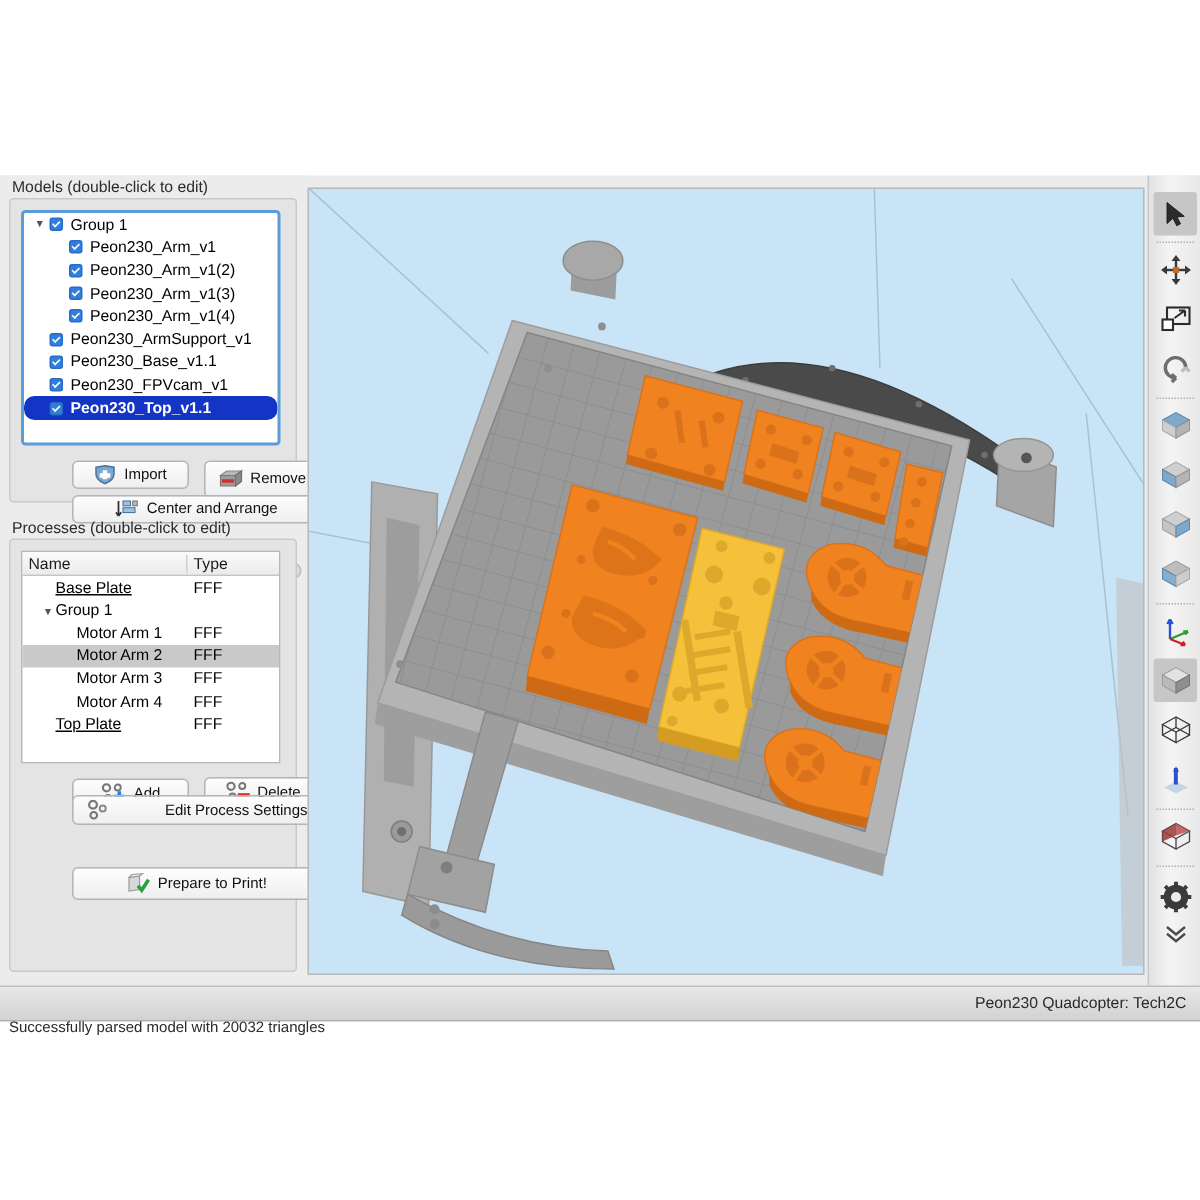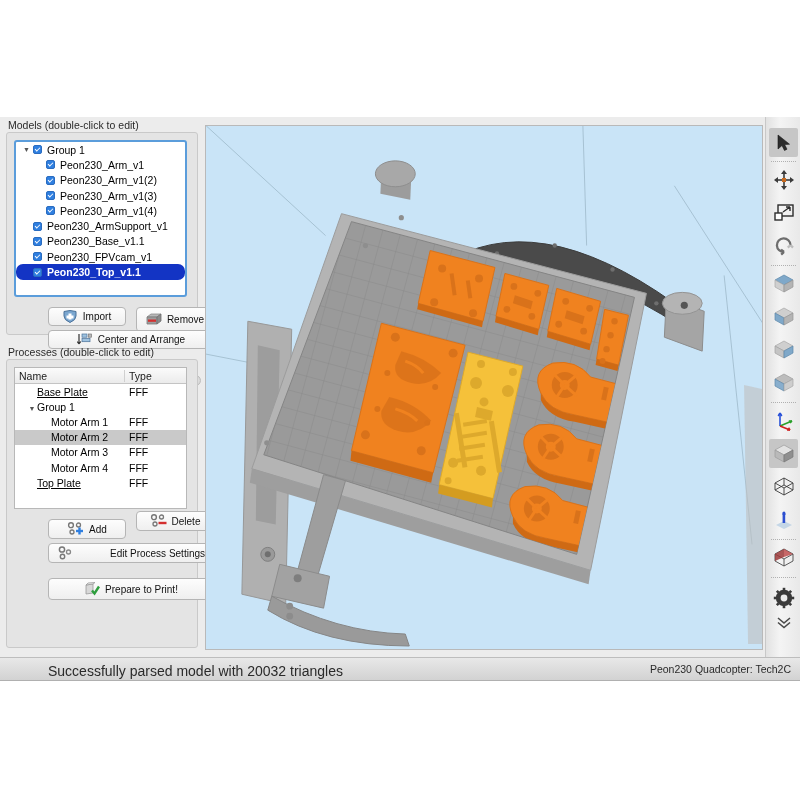--- a/index.html
+++ b/index.html
@@ -64,21 +64,21 @@
         justify-content:center;border-radius:2px;}
   .tbtn.active{background:#c6c6c6;}
   .tsep{position:absolute;left:5px;width:25px;height:0;border-top:1px dotted #b0b0b0;}
   .grip{position:absolute;left:8px;top:3px;width:19px;height:4px;}
   .grip i{display:inline-block;width:2px;height:2px;background:#b9b9b9;border-radius:50%;margin-right:2px;}
 
   
   #status{position:absolute;left:0;top:540px;width:800px;height:22px;
           background:linear-gradient(#e8e8e8,#d2d2d2);border-top:1px solid #bdbdbd;
           border-bottom:1px solid #b0b0b0;}
-  #status .s-left{position:absolute;left:6px;top:5px;font-size:14px;color:#2a2a2a;margin-left:42px;}
+  #status .s-left{position:absolute;left:6px;top:22px;font-size:10px;color:#2a2a2a;}
   #status .s-right{position:absolute;right:9px;top:5px;font-size:10.5px;color:#2a2a2a;}
 
   .scrollgrip{position:absolute;width:9px;height:9px;border-radius:50%;
               background:radial-gradient(#e9e9e9,#cfcfcf);border:1px solid #bdbdbd;}
 </style>
 </head>
 <body>
 
 <div id="app">
 
@@ -211,31 +211,31 @@
         <svg width="17" height="14" viewBox="0 0 17 14">
           <circle cx="4" cy="3.2" r="2.4" fill="none" stroke="#777" stroke-width="1.4"></circle>
           <circle cx="11.5" cy="3" r="2" fill="none" stroke="#777" stroke-width="1.3"></circle>
           <circle cx="5" cy="10" r="2" fill="none" stroke="#777" stroke-width="1.3"></circle>
           <rect x="9" y="7.8" width="7" height="2.4" fill="#2f7fe0"></rect>
           <rect x="11.3" y="5.5" width="2.4" height="7" fill="#2f7fe0"></rect>
         </svg>
         <span class="lbl">Add</span>
       </div>
 
-      <div class="btn" style="left:96px;top:151px;width:78px;height:20px;">
+      <div class="btn" style="left:96px;top:158px;width:78px;height:20px;">
         <svg width="17" height="14" viewBox="0 0 17 14">
           <circle cx="4" cy="3.2" r="2.4" fill="none" stroke="#777" stroke-width="1.4"></circle>
           <circle cx="11.5" cy="3" r="2" fill="none" stroke="#777" stroke-width="1.3"></circle>
           <circle cx="5" cy="10" r="2" fill="none" stroke="#777" stroke-width="1.3"></circle>
           <rect x="8.5" y="7.8" width="8" height="2.4" fill="#d32f2f"></rect>
         </svg>
         <span class="lbl">Delete</span>
       </div>
 
-      <div class="btn" style="left:8px;top:183px;width:166px;height:20px;gap:36px;">
+      <div class="btn" style="left:8px;top:170px;width:166px;height:20px;gap:36px;">
         <svg width="17" height="14" viewBox="0 0 17 14">
           <circle cx="5" cy="3.5" r="2.6" fill="none" stroke="#777" stroke-width="1.5"></circle>
           <circle cx="11.5" cy="6" r="2" fill="none" stroke="#888" stroke-width="1.3"></circle>
           <circle cx="5.5" cy="10.5" r="2.2" fill="none" stroke="#777" stroke-width="1.4"></circle>
         </svg>
         <span class="lbl">Edit Process Settings</span>
       </div>
 
       <div class="btn" style="left:8px;top:218px;width:166px;height:22px;">
         <svg width="16" height="14" viewBox="0 0 16 14">

